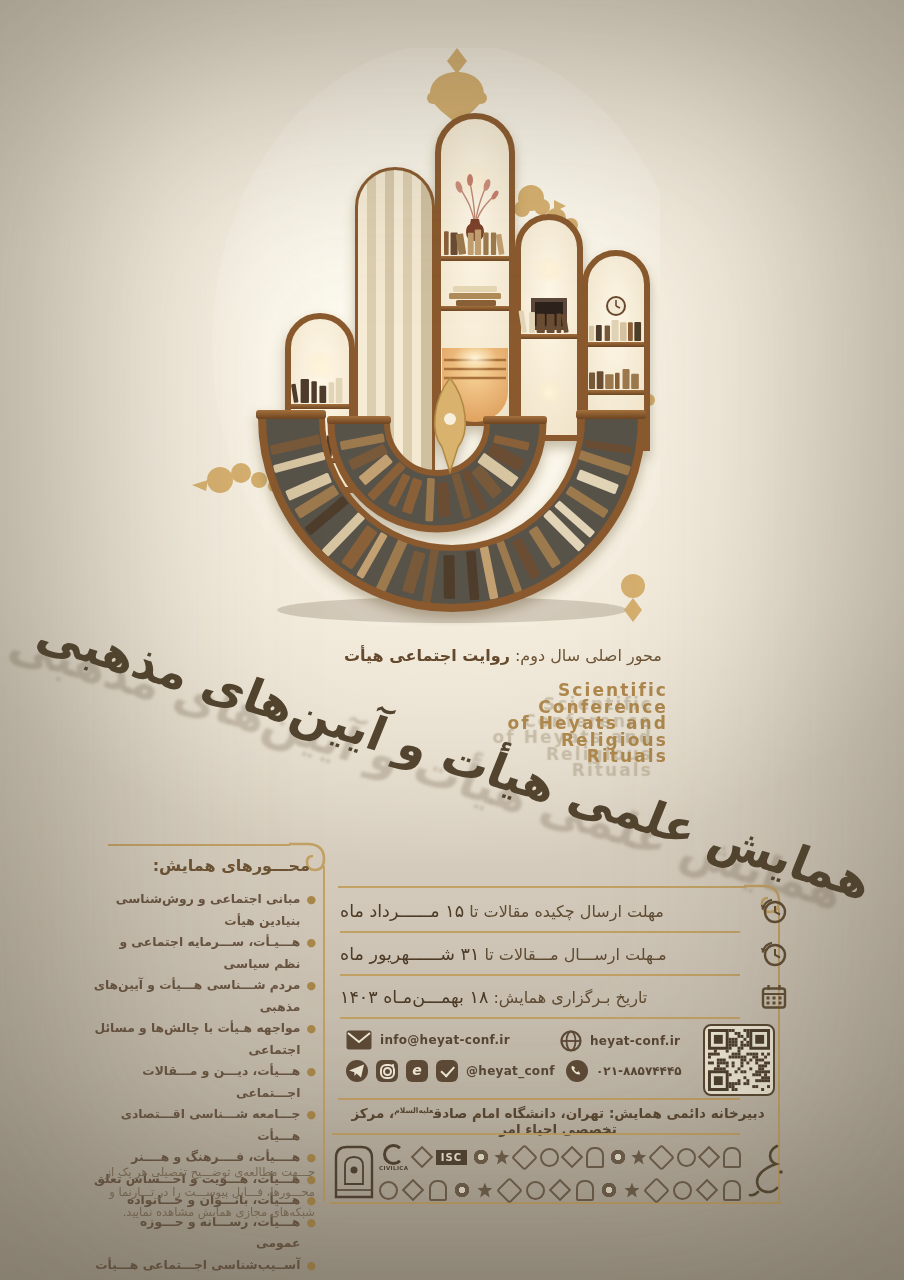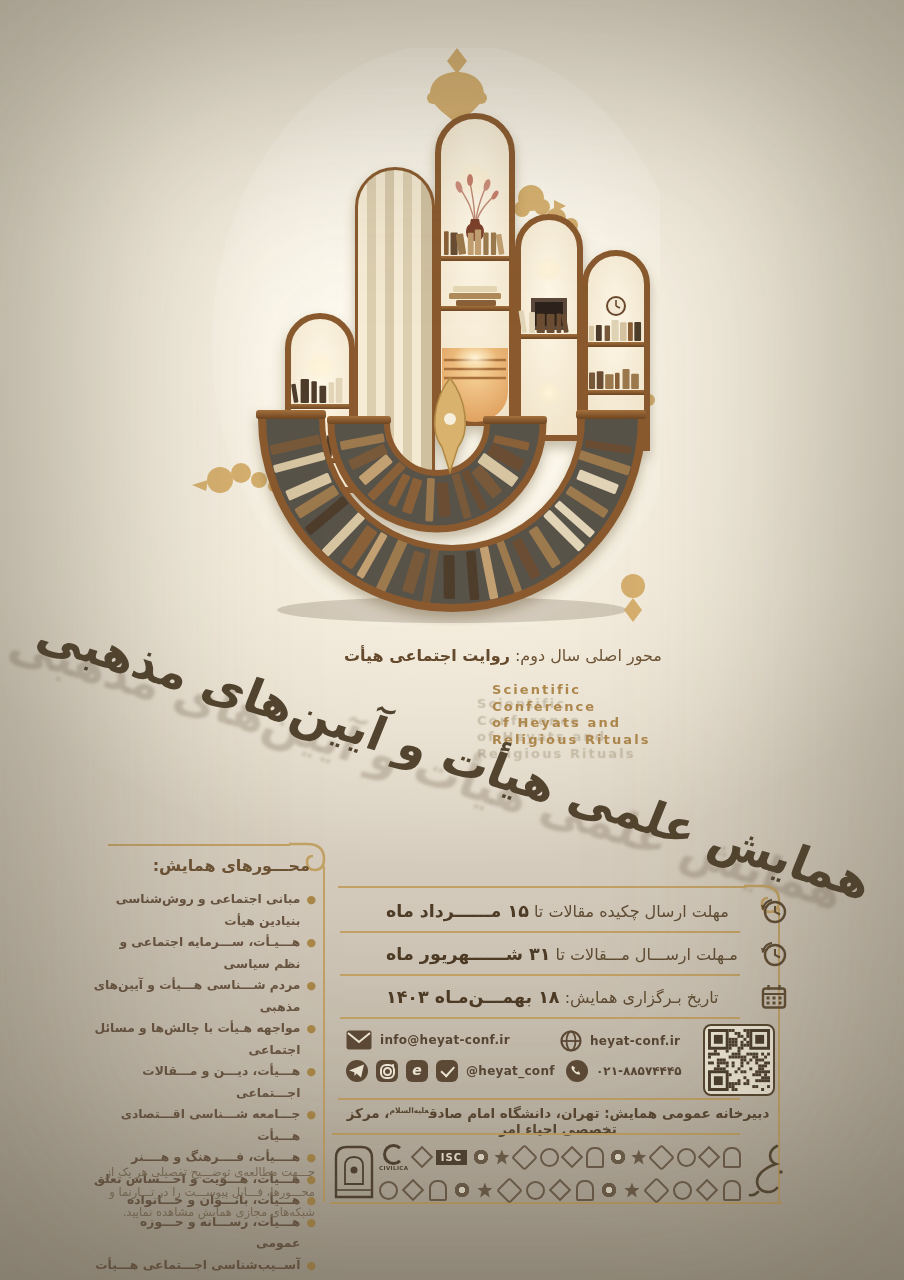--- a/index.html
+++ b/index.html
@@ -11,22 +11,22 @@
       linear-gradient(180deg,#d9d1c1 0%,#ece5d4 20%,#e9e1d1 46%,#d6cdbe 66%,#c2b9aa 84%,#a89f90 100%);
   }
   .vignette{position:absolute;inset:0;box-shadow:inset 0 0 230px 70px rgba(78,69,56,.40);pointer-events:none;z-index:50;}
   .abs{position:absolute;}
   
   #artwrap{left:190px;top:48px;width:470px;height:578px;}
   
   .tagline{right:140px;top:646px;width:420px;direction:rtl;text-align:left;
     font-size:16px;color:#6d5436;font-weight:500;}
   .tagline b{font-weight:700;color:#64492c;}
-  .en-title{left:492px;top:682px;width:176px;text-align:left;
-    color:#ad874c;font-size:13px;font-weight:700;letter-spacing:2.1px;line-height:16.5px;
+  .en-title{left:492px;top:682px;width:176px;text-align:right;
+    color:#ad874c;font-size:17px;font-weight:700;letter-spacing:2.1px;line-height:16.5px;
     text-shadow:-15px 14px 1px rgba(150,134,106,.40);}
   .fa-title-wrap{left:100px;top:628px;width:710px;height:258px;display:flex;align-items:center;justify-content:center;pointer-events:none;}
   .fa-title{direction:rtl;white-space:nowrap;font-size:47px;font-weight:700;color:#52442e;
     transform:rotate(17deg) skewX(-5deg);
     text-shadow:-22px 18px 3px rgba(128,113,90,.33);}
   
   .rule{background:#c2a164;height:2px;}
   .vrule{background:#c2a164;width:2px;}
   .curl{width:54px;height:40px;}
   
@@ -34,21 +34,21 @@
     font-size:16px;font-weight:700;color:#6d5334;}
   .topics{left:92px;top:889px;width:224px;direction:rtl;color:#685440;}
   .topic{display:flex;gap:6px;font-size:12.3px;font-weight:700;line-height:21.5px;text-align:right;}
   .topic .blt{color:#a98748;font-size:11px;line-height:21.5px;}
   .note{left:95px;top:1162px;width:220px;direction:rtl;text-align:right;
     font-size:11.5px;font-weight:500;color:#7e6e58;line-height:20px;}
   
   .srow{left:340px;width:448px;height:36px;display:flex;flex-direction:row-reverse;align-items:center;gap:9px;}
   .srow .ic{flex:0 0 28px;height:28px;}
   .srow .txt{direction:rtl;text-align:left;flex:1;font-size:16px;color:#5f4c33;font-weight:500;white-space:nowrap;}
-  .srow .txt b{font-size:17.5px;font-weight:700;color:#4d3b26;margin-left:46px;}
+  .srow .txt b{font-size:17.5px;font-weight:400;color:#4d3b26;}
   
   .cgroup{display:flex;align-items:center;gap:8px;}
   .ctext{font-size:12px;font-weight:700;color:#584634;letter-spacing:.3px;}
   .sicon{width:22px;height:22px;border-radius:6px;background:#5d4a36;position:relative;display:inline-block;}
   .sicon.tg{border-radius:50%;}
   .ig-frame{position:absolute;inset:3.5px;border:2px solid #f1ead9;border-radius:6px;}
   .ig-lens{position:absolute;inset:6.5px;border:2px solid #f1ead9;border-radius:50%;}
   .ig-dot{position:absolute;right:4px;top:4px;width:2.5px;height:2.5px;background:#f1ead9;border-radius:50%;}
   .eitaa-e{position:absolute;inset:0;color:#f1ead9;font-weight:700;font-size:14px;line-height:21px;text-align:center;font-style:italic;}
   .bale-check{position:absolute;left:5px;top:6px;width:11px;height:5.5px;border-left:2.6px solid #f1ead9;border-bottom:2.6px solid #f1ead9;transform:rotate(-48deg);}
@@ -638,21 +638,21 @@
         <path d="M0 0 h7 v7 h-7 Z M1 1 v5 h5 v-5 Z" fill="#4a3c2b" fill-rule="evenodd"></path>
         <rect x="2" y="2" width="3" height="3" fill="#4a3c2b"></rect>
         <path d="M14 0 h7 v7 h-7 Z M15 1 v5 h5 v-5 Z" fill="#4a3c2b" fill-rule="evenodd"></path>
         <rect x="16" y="2" width="3" height="3" fill="#4a3c2b"></rect>
         <path d="M0 14 h7 v7 h-7 Z M1 15 v5 h5 v-5 Z" fill="#4a3c2b" fill-rule="evenodd"></path>
         <rect x="2" y="16" width="3" height="3" fill="#4a3c2b"></rect>
       </svg></div>
 
   <div class="abs rule" style="left:338px;top:1098px;width:402px;"></div>
   <div class="abs venue">
-    <span>دبیرخانه عمومی همایش:</span><span> تهران، دانشگاه امام صادق</span><sup>علیه‌السلام</sup><span>، مرکز تخصصی احیاء امر</span>
+    <span>دبیرخانه دائمی همایش:</span><span> تهران، دانشگاه امام صادق</span><sup>علیه‌السلام</sup><span>، مرکز تخصصی احیاء امر</span>
   </div>
   <div class="abs rule" style="left:332px;top:1133px;width:408px;"></div>
 
   <svg class="abs" style="left:333px;top:1144px;" width="42" height="56" viewBox="0 0 42 56">
     <path d="M3 53 V14 Q3 3 14 3 H28 Q39 3 39 14 V53 Z" fill="none" stroke="#4f4030" stroke-width="2.4"></path>
     <path d="M12 40 V22 Q12 13 21 13 Q30 13 30 22 V40 Z" fill="none" stroke="#4f4030" stroke-width="1.8"></path>
     <line x1="3" y1="46" x2="39" y2="46" stroke="#4f4030" stroke-width="1.6"></line>
     <circle cx="21" cy="26" r="3.5" fill="#4f4030"></circle>
   </svg>
 

